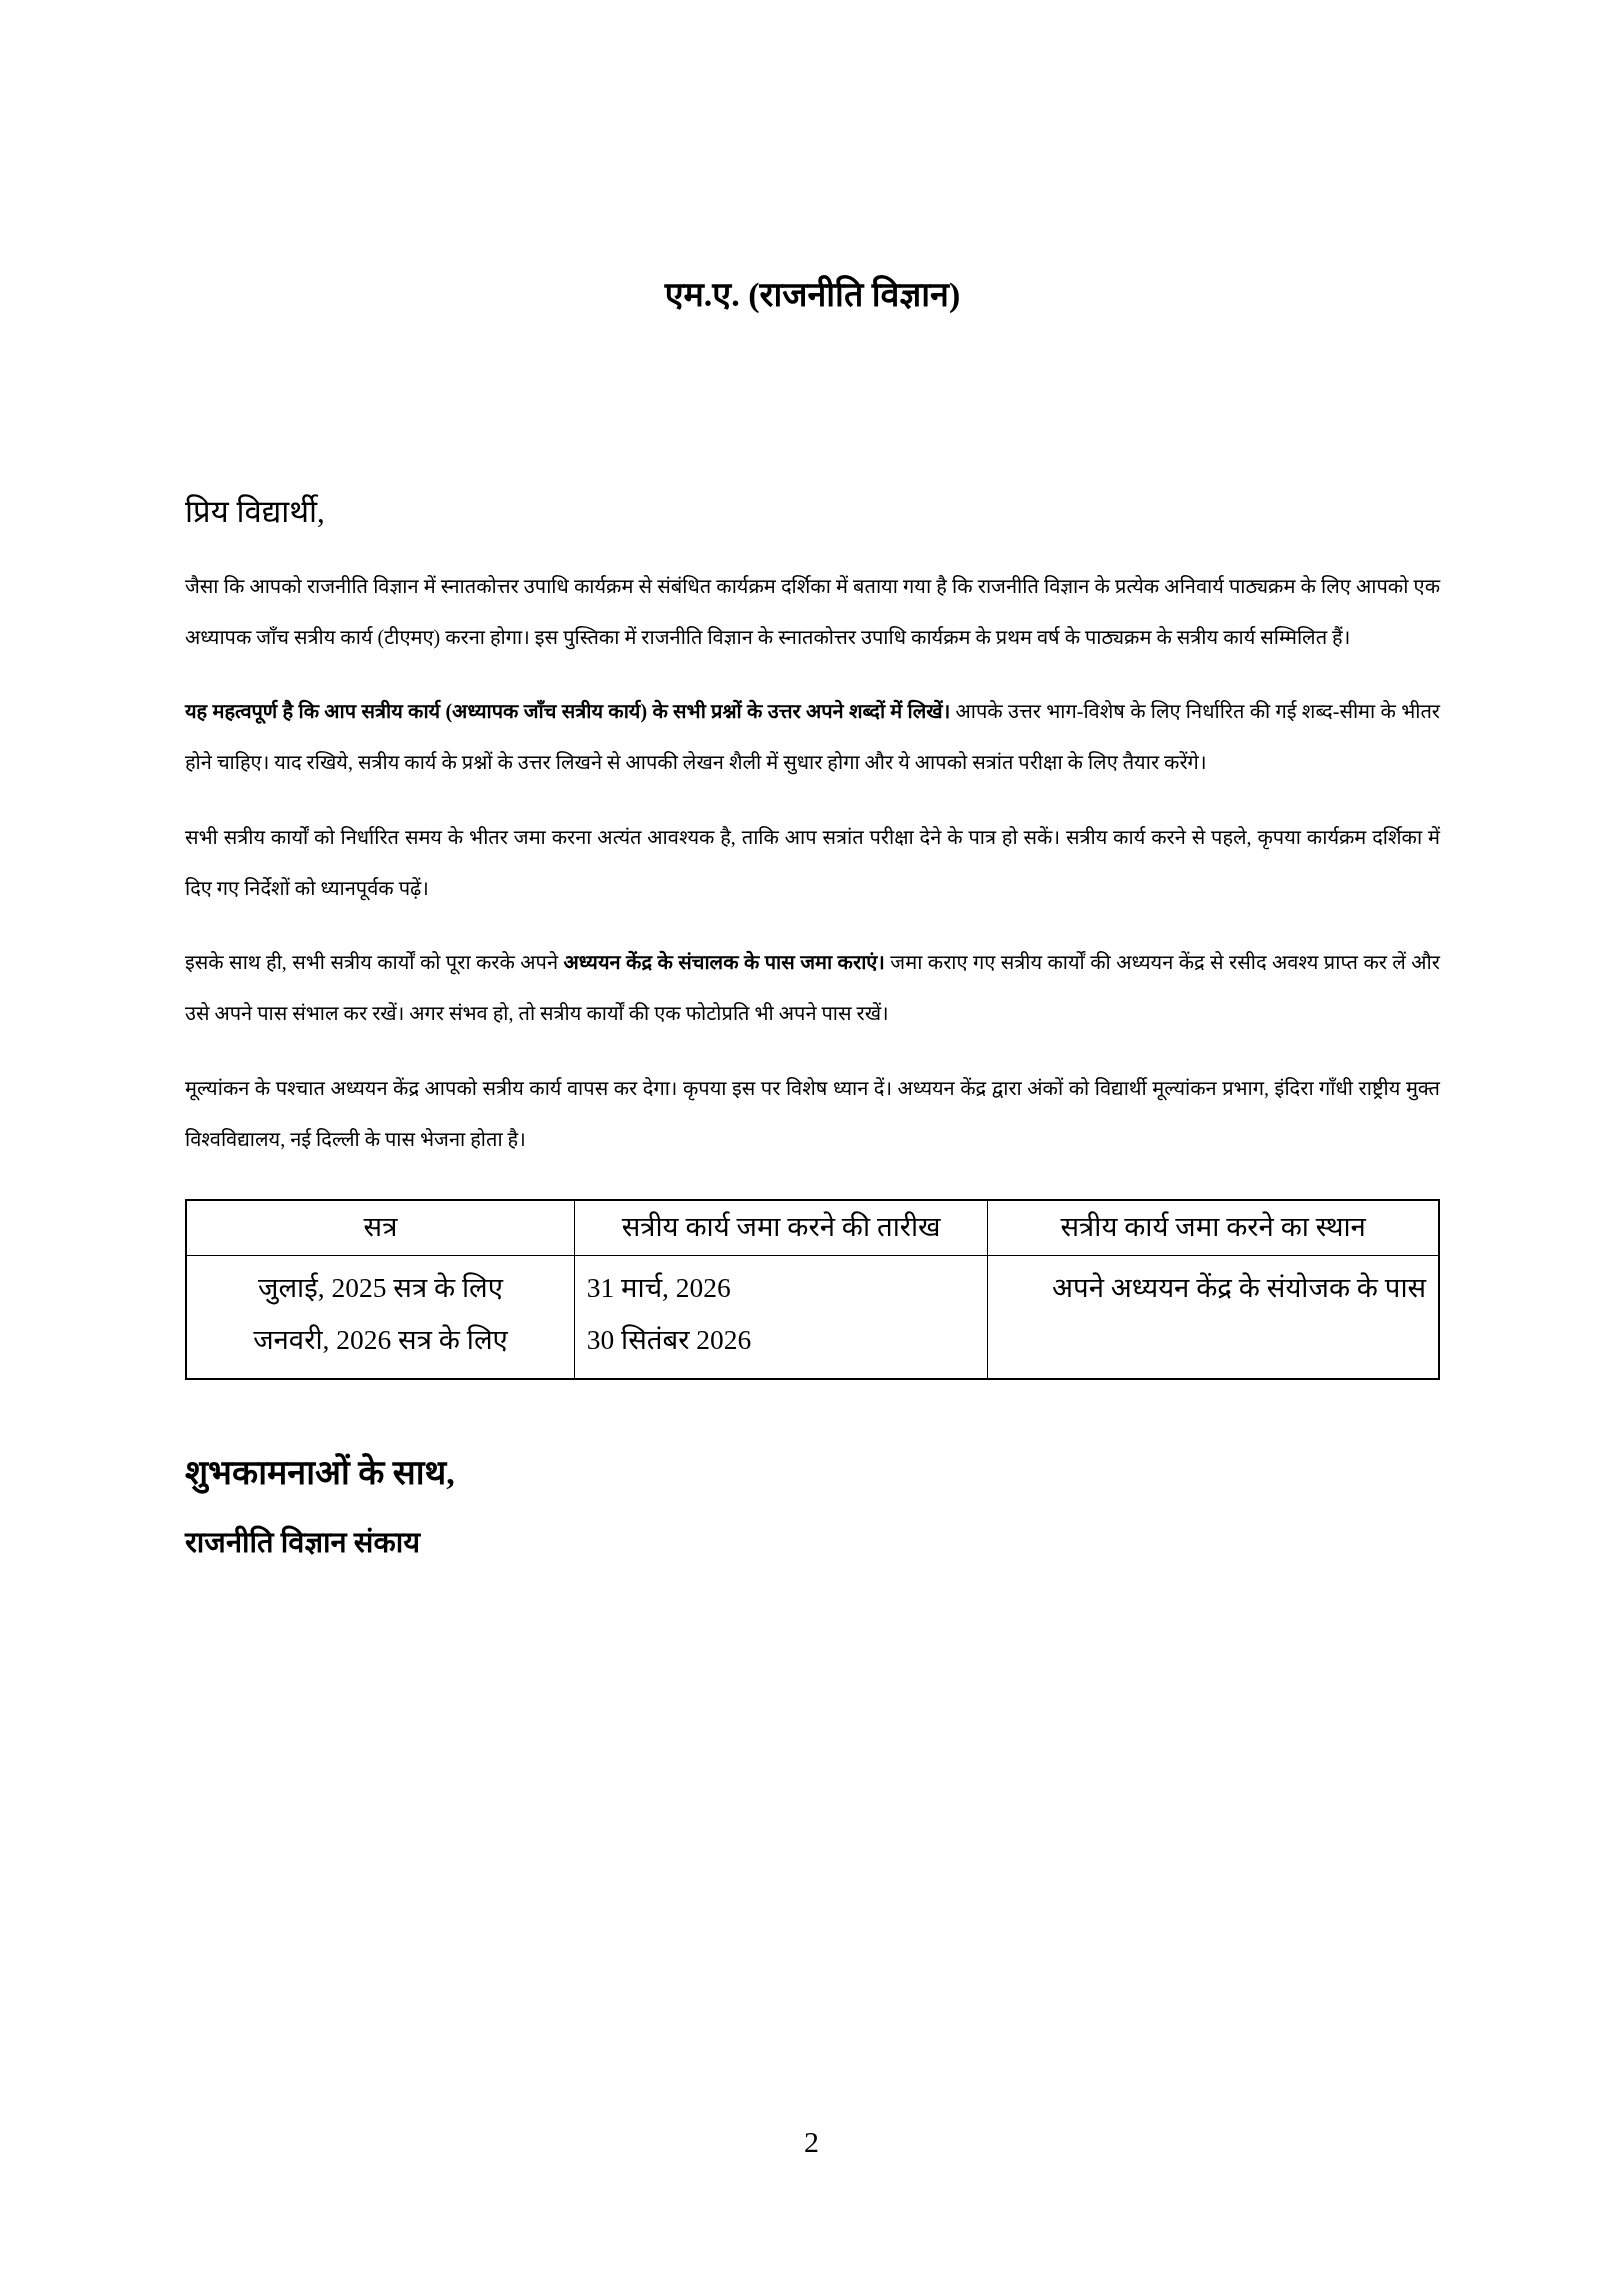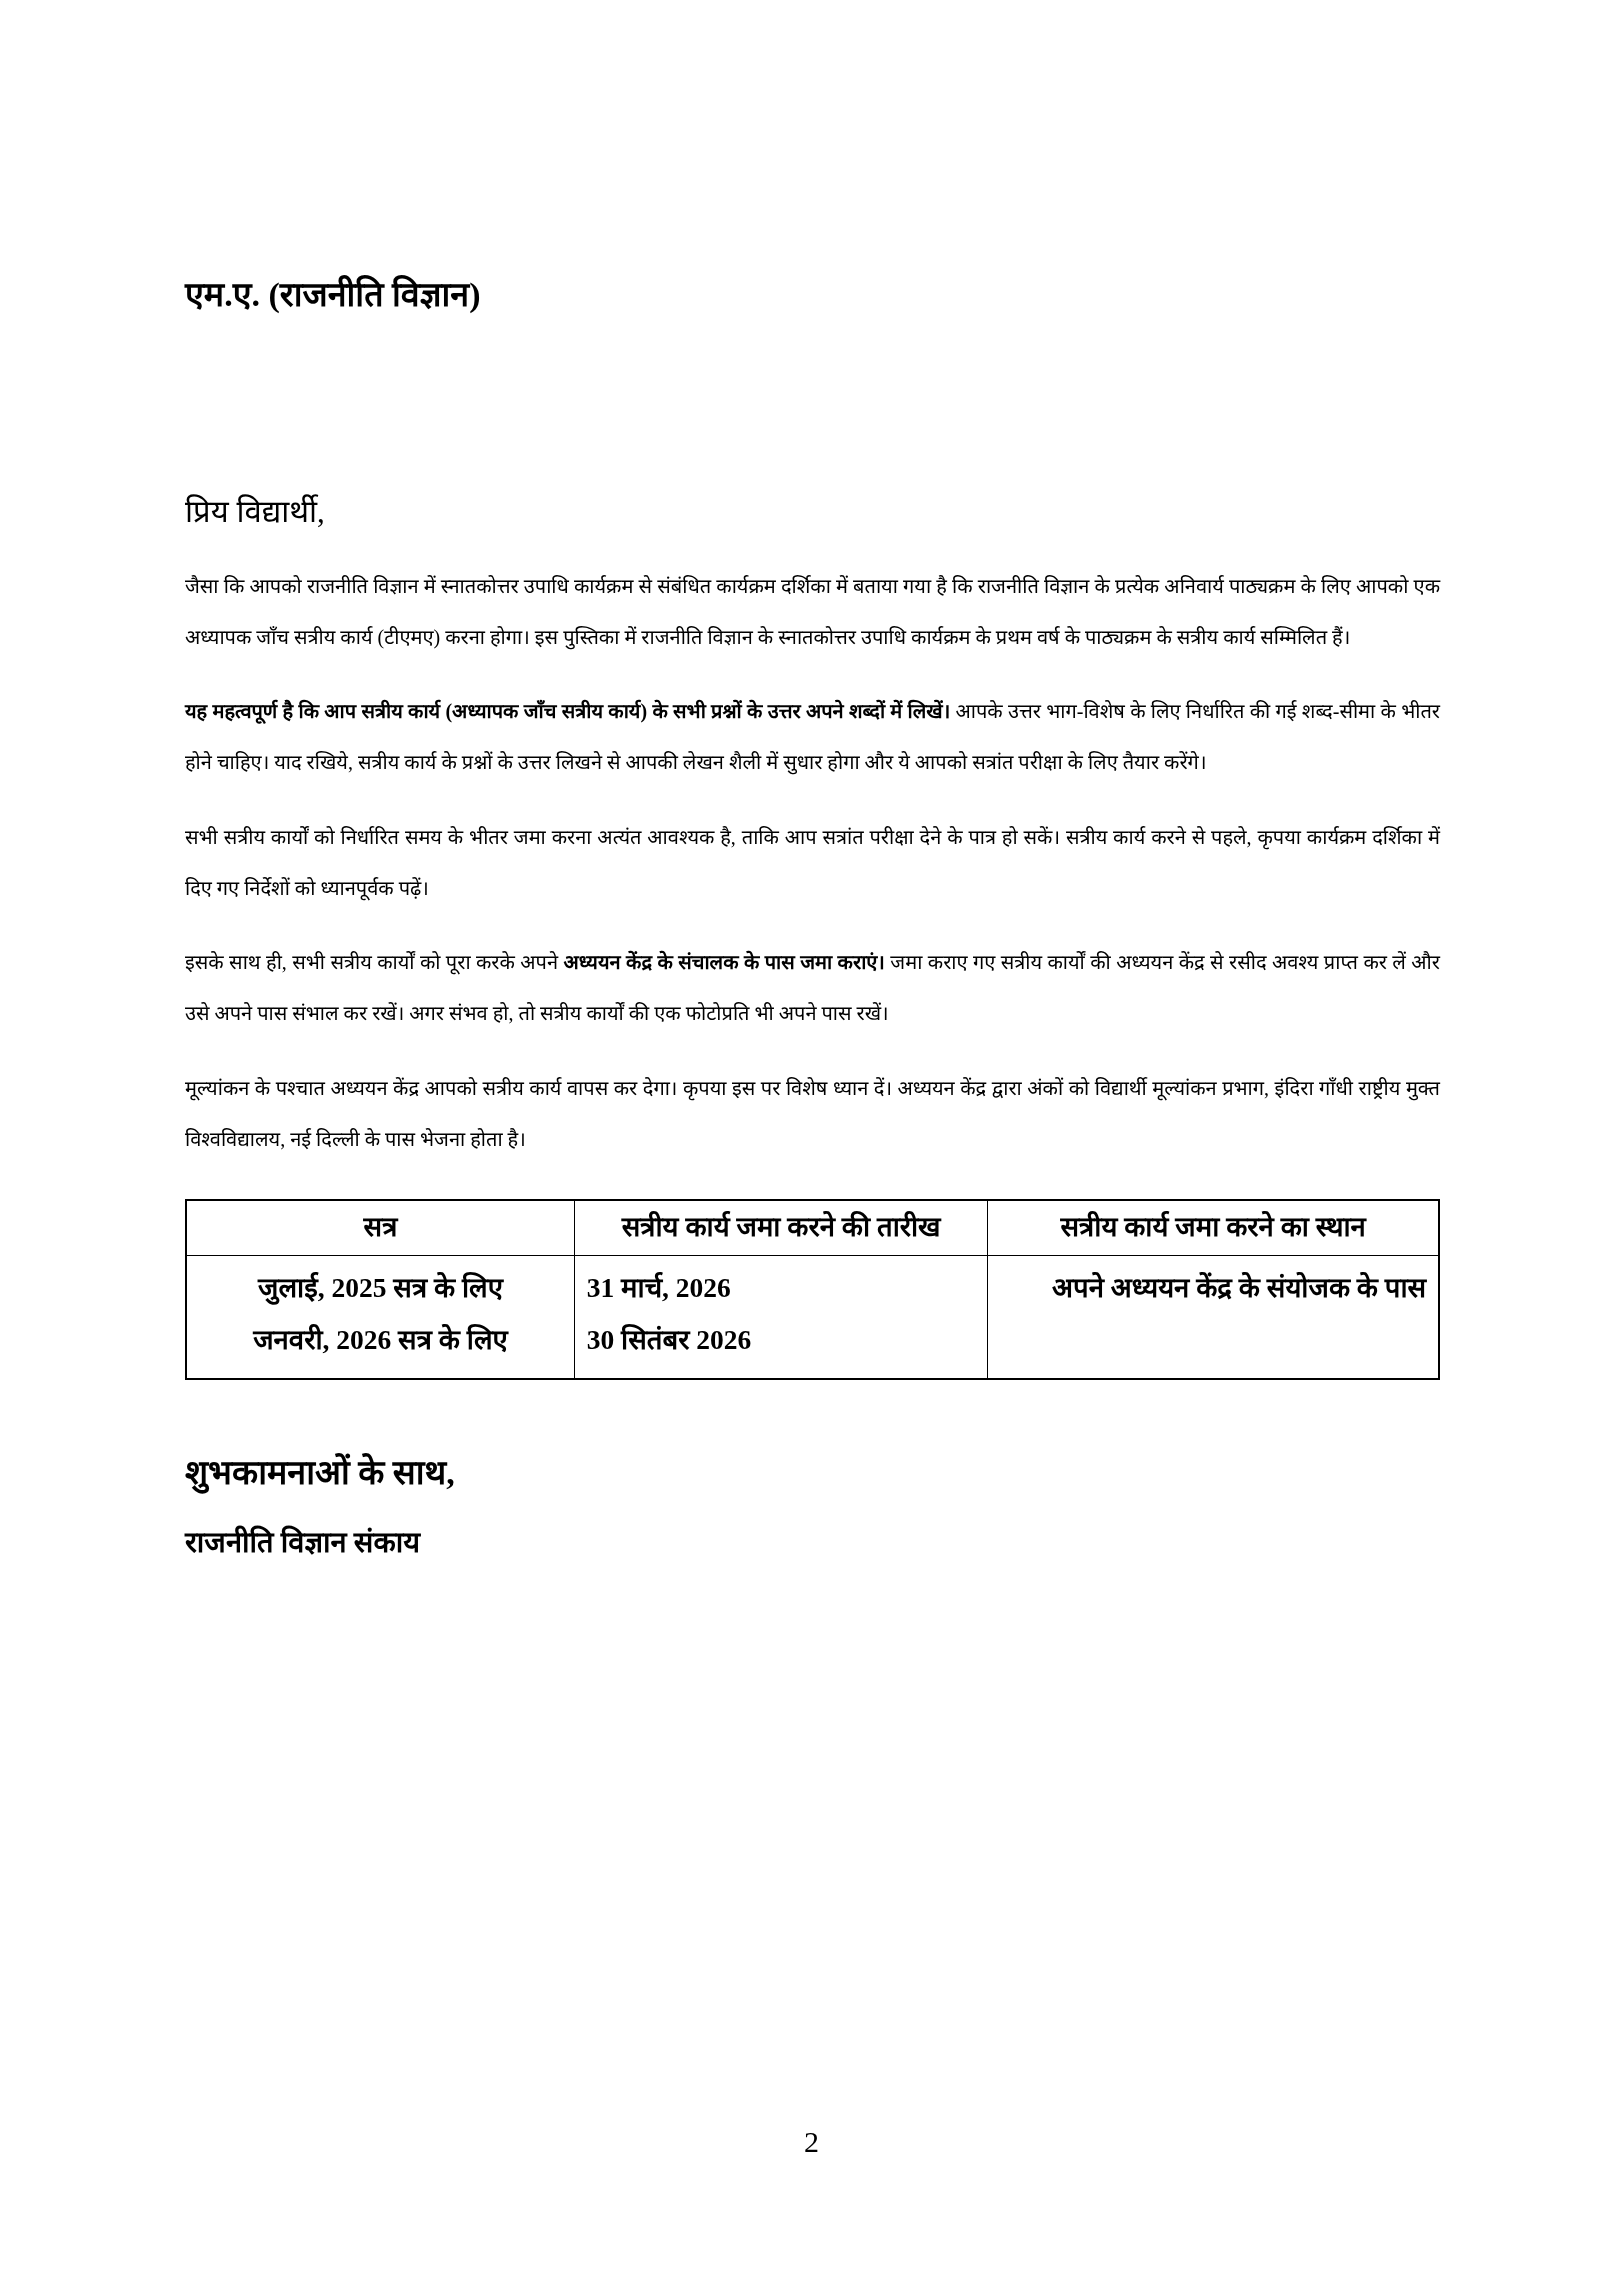--- a/index.html
+++ b/index.html
@@ -13,21 +13,21 @@
     color: #000000;
     font-family: "Liberation Serif", "DejaVu Serif", serif;
     overflow: hidden;
   }
   .content {
     position: absolute;
     left: 185px;
     right: 183px;
     top: 0;
   }
-  .title-block { padding-top: 274px; text-align: left; }
+  .title-block { padding-top: 274px; text-align: center; }
   .doc-title {
     font-size: 34px;
     font-weight: bold;
     line-height: 41px;
   }
   .doc-title + .doc-title { margin-top: 36px; }
   .salutation {
     margin-top: 171px;
     font-size: 31px;
     line-height: 51px;
@@ -44,21 +44,21 @@
   .submission-wrap .body-para { margin-bottom: 0; }
   table.schedule {
     width: 100%;
     margin-top: 34px;
     border-collapse: collapse;
     table-layout: fixed;
   }
   table.schedule th, table.schedule td {
     border: 1.3px solid #000;
     font-size: 27.5px;
-    font-weight: bold;
+    font-weight: normal;
     vertical-align: top;
   }
   table.schedule { border: 2px solid #000; }
   table.schedule th {
     text-align: center;
     padding: 9.2px 6.5px 10.5px 6.5px;
     line-height: 34px;
   }
   table.schedule td { padding: 6.5px 11.8px 11.8px 11.8px; line-height: 52px; }
   .col-session { width: 31%; }

